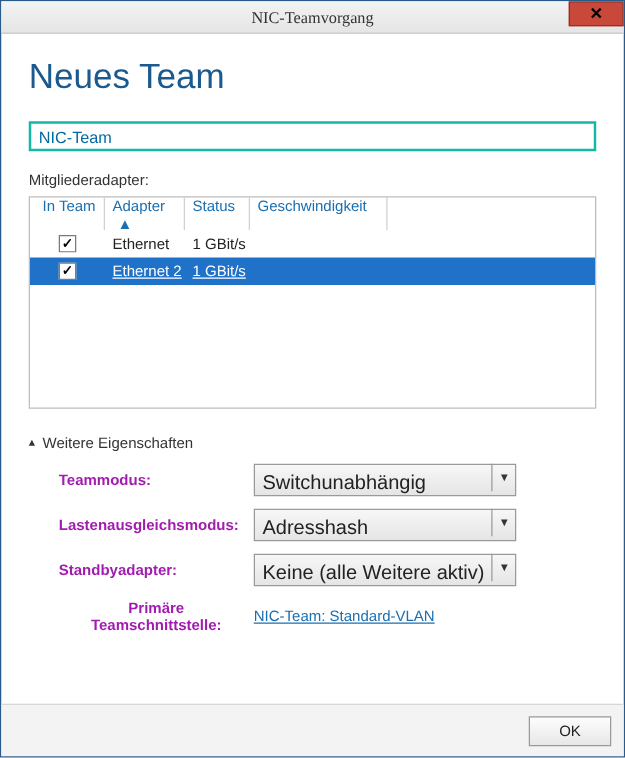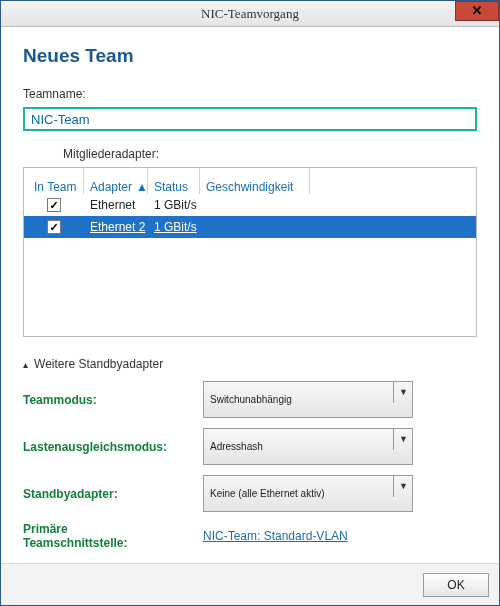--- a/index.html
+++ b/index.html
@@ -34,50 +34,50 @@
     color:#000;
     font-weight:bold;
     font-size:13px;
     cursor:pointer;
   }
   .content {
     padding:12px 22px 0 22px;
   }
   .page-title {
     color:#1a5a8e;
-    font-size:19px;
-    font-weight:700;
+    font-size:28px;
+    font-weight:400;
     margin:6px 0 20px 0;
   }
   .field-label { margin-bottom:6px; color:#333; }
   .text-input {
     width:100%;
     border:2px solid #14b8a6;
     padding:4px 6px;
     font-size:13px;
     color:#0369a1;
     outline:none;
     height:24px;
   }
-  .mitglieder-label { margin-top:16px; margin-bottom:6px;margin-left:40px; }
+  .mitglieder-label { margin-top:16px; margin-bottom:6px; }
   .adapter-table {
     border:1px solid #bdbdbd;
     height:170px;
     display:flex; flex-direction:column;
     background:#fff;
   }
   .adapter-header {
     display:flex;
     align-items:stretch;
     height:26px;
     color:#1a6fb1;
     font-size:12px;
   }
   .adapter-header .col {
-    display:flex; align-items:flex-end;
+    display:flex; align-items:flex-start;
     padding:0 6px;
     border-right:1px solid #d0d0d0;
     cursor:pointer;
     white-space:nowrap;
   }
   .adapter-header .col:first-child { padding-left:10px; }
   .adapter-header .col.sorted { position:relative; }
   .sort-arrow {
     margin:0 auto 0 4px;
   }
@@ -98,21 +98,21 @@
   .checkbox {
     width:14px; height:14px;
     border:1px solid #7a7a7a;
     background:#fff;
     display:inline-flex; align-items:center; justify-content:center;
     font-size:11px; line-height:1;
     cursor:pointer;
   }
   .checkbox.checked::after { content:"✓"; color:#000; font-weight:bold; }
   .col-inteam { width:60px; }
-  .col-adapter { width:64px; }
+  .col-adapter { width:64px;flex-direction:column; }
   .col-speed { width:110px; }
   .col-status { width:52px; }
   .col-grund { flex:1; }
   .cell-cb { width:60px; display:flex; justify-content:center; }
   .cell-adapter { width:64px; }
   .cell-speed { width:110px; }
 
   .expander {
     margin-top:20px;
     display:flex; align-items:center;
@@ -123,47 +123,47 @@
   .expander .caret {
     font-size:10px;
   }
   .props {
     margin-top:10px;
     display:grid;
     grid-template-columns: 180px auto;
     row-gap:10px;
     align-items:center;
   }
-  .props .plabel { color:#15803d; font-weight:bold; font-size:12px; }
+  .props .plabel { color:#a21caf; font-weight:bold; font-size:12px;margin-left:24px; }
   .select-wrap {
     position:relative;
     width:210px;
   }
   .select-box {
     width:100%;
-    height:37px;
+    height:26px;
     border:1px solid #9a9a9a;
     background:linear-gradient(#f7f7f7,#e5e5e5);
     padding:0 22px 0 6px;
-    font-size:10px;
-    color:#222;
-    display:flex; align-items:center;
+    font-size:16px;
+    color:#222;
+    display:flex; align-items:flex-end;
     cursor:pointer;
   }
   .select-arrow {
     position:absolute; right:0; top:0;
     width:20px; height:22px;
     border-left:1px solid #9a9a9a;
     display:flex; align-items:center; justify-content:center;
     font-size:9px;
     color:#333;
     pointer-events:none;
   }
   .link { color:#1a6fb1; text-decoration:underline; cursor:pointer; font-size:12px; }
-  .plabel-multi { line-height:1.2; }
+  .plabel-multi { line-height:1.2;text-align:center; }
   .footer {
     position:absolute;
     left:0; right:0; bottom:0;
     border-top:1px solid #d7d7d7;
     background:#f3f3f3;
     height:42px;
     display:flex;
     align-items:center;
     justify-content:flex-end;
     gap:8px;
@@ -186,21 +186,20 @@
 <div class="titlebar">
   <span>NIC-Teamvorgang</span>
   <div class="close-btn">
     <span>✕</span>
   </div>
 </div>
 
 <div class="content">
   <div class="page-title">Neues Team</div>
 
-  <div class="field-label">Teamname:</div>
   <input class="text-input" type="text" value="NIC-Team" style="">
 
   <div class="field-label mitglieder-label">Mitgliederadapter:</div>
 
   <div class="adapter-table">
     <div class="adapter-header">
       <div class="col col-inteam">
           <span>In Team</span>
         </div>
       <div class="col col-adapter sorted">
@@ -228,21 +227,21 @@
             <span class="checkbox checked"></span>
           </div>
         <div class="cell cell-adapter">Ethernet 2</div>
         <div class="cell cell-speed">1 GBit/s</div>
       </div>
     </div>
   </div>
 
   <div class="expander">
     <span class="caret">▴</span>
-    <span>Weitere Standbyadapter</span>
+    <span>Weitere Eigenschaften</span>
   </div>
 
   <div class="props">
     <div class="plabel">Teammodus:</div>
     <div class="select-wrap">
       <div class="select-box">
           <span>Switchunabhängig</span>
         </div>
       <div class="select-arrow">▼</div>
     </div>
@@ -251,21 +250,21 @@
     <div class="select-wrap">
       <div class="select-box">
           <span>Adresshash</span>
         </div>
       <div class="select-arrow">▼</div>
     </div>
 
     <div class="plabel">Standbyadapter:</div>
     <div class="select-wrap">
       <div class="select-box">
-          <span>Keine (alle Ethernet aktiv)</span>
+          <span>Keine (alle Weitere aktiv)</span>
         </div>
       <div class="select-arrow">▼</div>
     </div>
 
     <div class="plabel plabel-multi">
       <span>Primäre</span><br>
       <span>Teamschnittstelle:</span>
     </div>
     <div>
       <span class="link">NIC-Team: Standard-VLAN</span>

